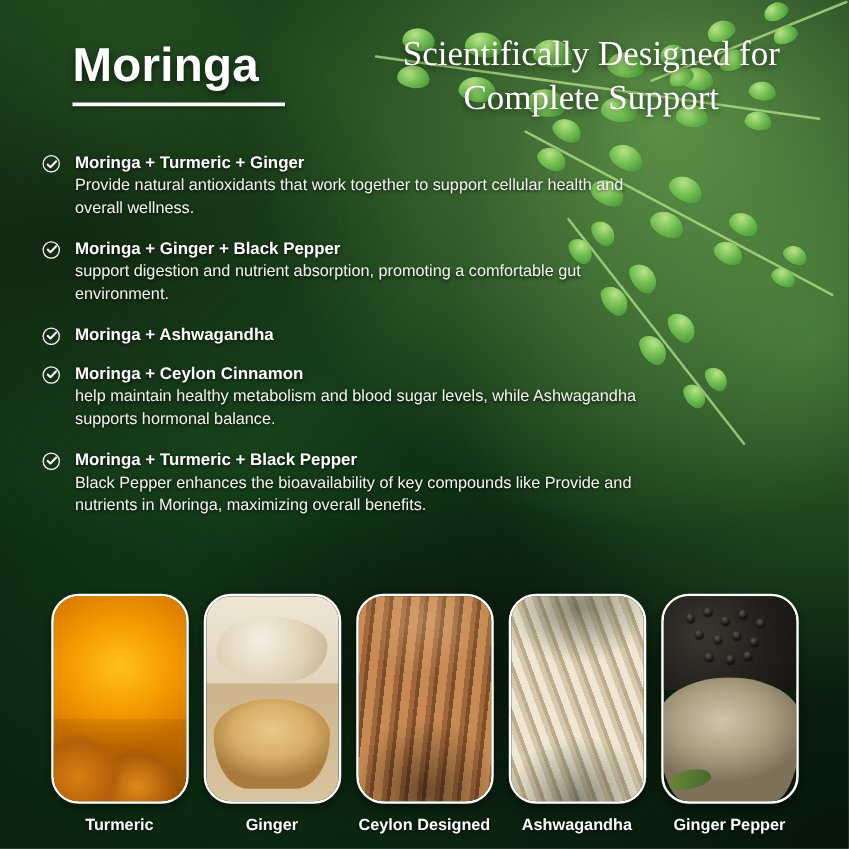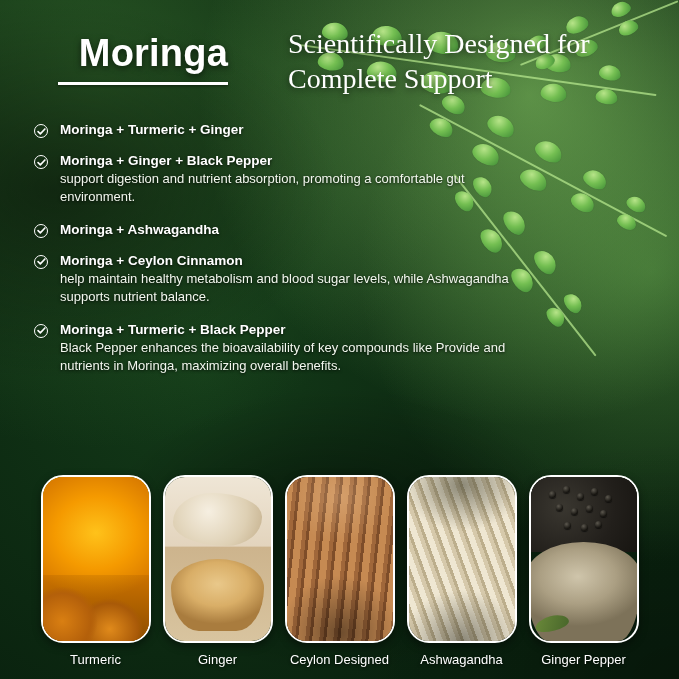--- a/index.html
+++ b/index.html
@@ -42,30 +42,30 @@
     position: absolute;
     border-radius: 50% 50% 50% 50%/60% 60% 40% 40%;
     background: radial-gradient(circle at 35% 30%, #b7e489 0%, #74bf52 45%, #3f8c36 100%);
     box-shadow: 0 0 1px rgba(0,0,0,0.25);
   }
   
   .header { position: absolute; top: 18px; left: 0; right: 0; height: 92px; }
   .title-wrap { position: absolute; left: 58px; top: 14px; }
   .main-title {
     color: #ffffff; font-size: 38px; font-weight: bold;
-    letter-spacing: 0.2px; text-shadow: 0 2px 6px rgba(0,0,0,0.6); text-align: right;
+    letter-spacing: 0.2px; text-shadow: 0 2px 6px rgba(0,0,0,0.6);
   }
   .title-rule {
     width: 170px; height: 3px; background: #ffffff; margin-top: 7px;
     box-shadow: 0 1px 3px rgba(0,0,0,0.5);
   }
   .subtitle {
     position: absolute; left: 288px; top: 8px; width: 370px;
     color: #ffffff; font-family: "Liberation Serif", serif;
-    font-size: 28px; line-height: 1.25; text-align: left;
+    font-size: 28px; line-height: 1.25; text-align: center;
     text-shadow: 0 2px 6px rgba(0,0,0,0.6);
   }
   
   .benefits { position: absolute; left: 34px; top: 122px; width: 500px; }
   .benefit { position: relative; padding-left: 26px; margin-bottom: 16px; }
   .check-icon {
     position: absolute; left: 0; top: 2px;
     width: 14px; height: 14px; border-radius: 50%;
     border: 1.6px solid #ffffff;
     display: flex; align-items: center; justify-content: center;
@@ -87,21 +87,21 @@
   }
   .ing {
     width: 110px; display: flex; flex-direction: column; align-items: center;
   }
   .ing-photo {
     width: 110px; height: 168px; border-radius: 22px;
     border: 2px solid #ffffff; overflow: hidden; position: relative;
     box-shadow: 0 3px 8px rgba(0,0,0,0.45);
   }
   .ing-caption {
-    margin-top: 9px; color: #ffffff; font-size: 13px; font-weight: normal;
+    margin-top: 9px; color: #ffffff; font-size: 13px; font-weight: bold;
     text-align: center; line-height: 1.18;
     text-shadow: 0 1px 3px rgba(0,0,0,0.7);
   }
   
   .ph { position: absolute; inset: 0; }
   
   .ph-turmeric {
     background:
       radial-gradient(ellipse 70% 40% at 50% 34%, #ffc21a 0%, #f59a00 55%, #d97b00 100%),
       linear-gradient(180deg, #ffb300 0%, #e98b00 55%, #c86f06 100%);
@@ -271,20 +271,21 @@
 
   <div class="benefits">
 
     <div class="benefit">
       <span class="check-icon">
         <svg width="9" height="9" viewBox="0 0 10 10">
             <path d="M1.2 5.2 L3.7 7.6 L8.8 2.2" fill="none" stroke="#ffffff" stroke-width="1.8" stroke-linecap="round" stroke-linejoin="round"></path>
           </svg>
       </span>
       <div class="benefit-head">Moringa + Turmeric + Ginger</div>
+      <div class="benefit-body">Provide natural antioxidants that work together to support cellular health and overall wellness.</div>
     </div>
 
     <div class="benefit">
       <span class="check-icon">
         <svg width="9" height="9" viewBox="0 0 10 10">
             <path d="M1.2 5.2 L3.7 7.6 L8.8 2.2" fill="none" stroke="#ffffff" stroke-width="1.8" stroke-linecap="round" stroke-linejoin="round"></path>
           </svg>
       </span>
       <div class="benefit-head">Moringa + Ginger + Black Pepper</div>
       <div class="benefit-body">support digestion and nutrient absorption, promoting a comfortable gut environment.</div>
@@ -299,21 +300,21 @@
       <div class="benefit-head">Moringa + Ashwagandha</div>
     </div>
 
     <div class="benefit">
       <span class="check-icon">
         <svg width="9" height="9" viewBox="0 0 10 10">
             <path d="M1.2 5.2 L3.7 7.6 L8.8 2.2" fill="none" stroke="#ffffff" stroke-width="1.8" stroke-linecap="round" stroke-linejoin="round"></path>
           </svg>
       </span>
       <div class="benefit-head">Moringa + Ceylon Cinnamon</div>
-      <div class="benefit-body">help maintain healthy metabolism and blood sugar levels, while Ashwagandha supports nutrient balance.</div>
+      <div class="benefit-body">help maintain healthy metabolism and blood sugar levels, while Ashwagandha supports hormonal balance.</div>
     </div>
 
     <div class="benefit">
       <span class="check-icon">
         <svg width="9" height="9" viewBox="0 0 10 10">
             <path d="M1.2 5.2 L3.7 7.6 L8.8 2.2" fill="none" stroke="#ffffff" stroke-width="1.8" stroke-linecap="round" stroke-linejoin="round"></path>
           </svg>
       </span>
       <div class="benefit-head">Moringa + Turmeric + Black Pepper</div>
       <div class="benefit-body">Black Pepper enhances the bioavailability of key compounds like Provide and nutrients in Moringa, maximizing overall benefits.</div>

